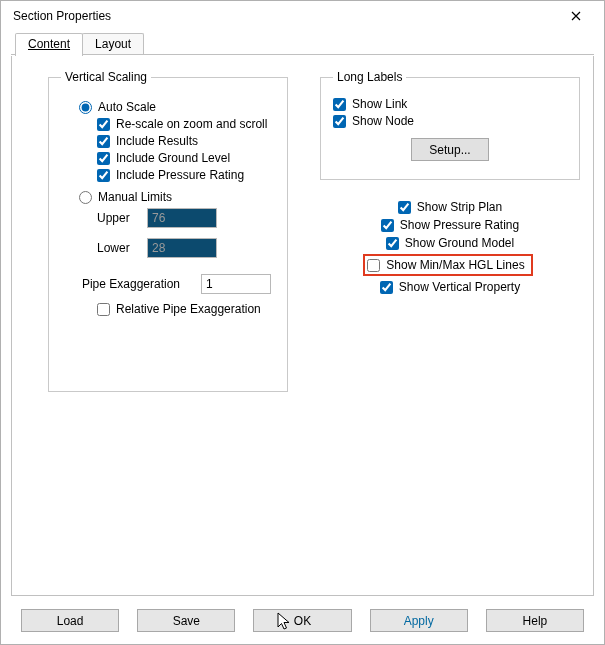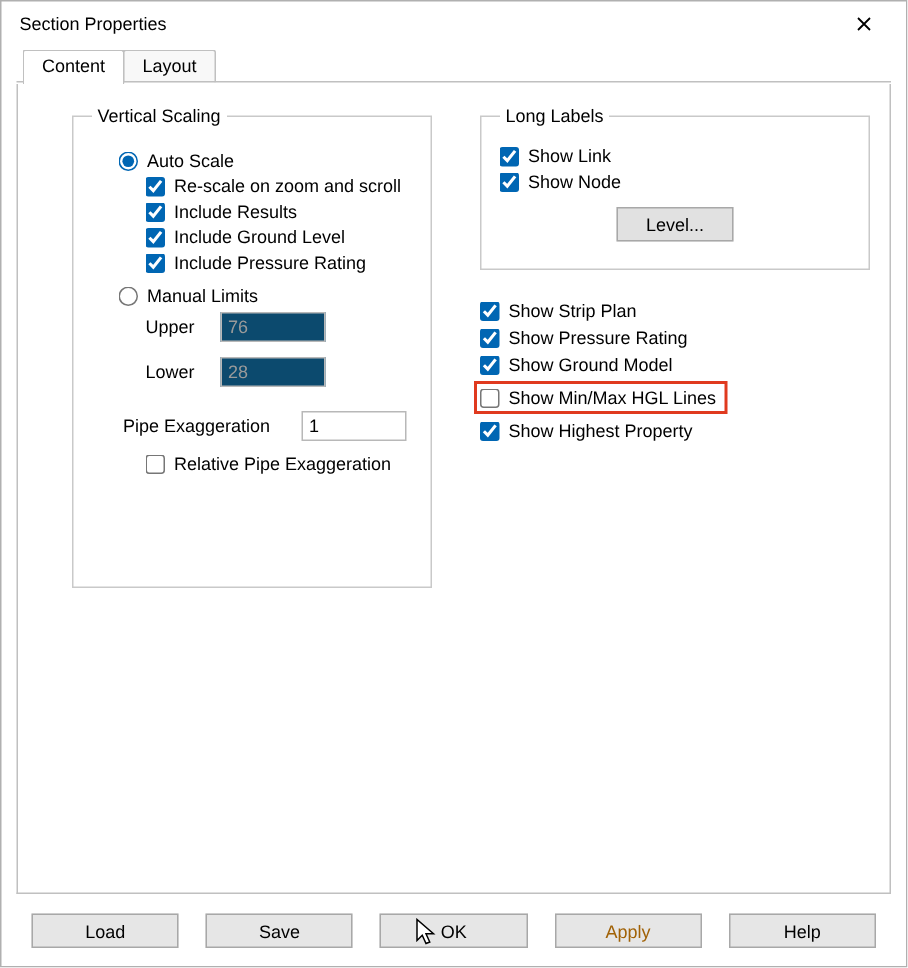--- a/index.html
+++ b/index.html
@@ -66,20 +66,21 @@
     margin-right: -1px;
     border-radius: 2px 2px 0 0;
     z-index: 0;
     font-size: 12px;
   }
   .tab.active {
     background: #ffffff;
     z-index: 2;
     padding-bottom: 5px;
     margin-bottom: -1px;
+    text-decoration: underline;
   }
   .tabcontent {
     position: absolute;
     left: 10px;
     right: 10px;
     top: 55px;
     bottom: 48px;
     border: 1px solid #c0c0c0;
     border-top: none;
     box-sizing: border-box;
@@ -150,34 +151,34 @@
     background: #e6e6e6;
     font-family: inherit;
     font-size: 12px;
     box-sizing: border-box;
     padding: 0 8px;
   }
   .btn.flat {
     background: #e1e1e1;
   }
   .btn:disabled {
-    color: #a16207;
+    color: #0369a1;
   }
   .setup-wrap {
     text-align: center;
     margin-top: 10px;
   }
   .highlight {
     border: 2px solid #e03a1f;
     padding: 2px 6px 2px 2px;
     margin-left: -4px;
     display: inline-flex;
     align-items: center;
   }
-  .checklist .row { margin: 4px 0; }
+  .checklist .row { margin: 4px 0; justify-content: center; }
   .bottom-buttons {
     position: absolute;
     left: 10px;
     right: 10px;
     bottom: 12px;
     display: flex;
     gap: 18px;
     padding: 0 10px;
     box-sizing: border-box;
   }
@@ -288,21 +289,21 @@
             <span>Show Link</span>
           </label>
         </div>
         <div class="row">
           <label class="inline">
             <input type="checkbox" checked="" style="">
             <span>Show Node</span>
           </label>
         </div>
         <div class="setup-wrap">
-          <button class="btn flat">Level...</button>
+          <button class="btn flat">Setup...</button>
         </div>
       </fieldset>
 
       <div class="checklist" style="margin-top:20px;">
         <div class="row">
           <label class="inline">
             <input type="checkbox" checked="" style="">
             <span>Show Strip Plan</span>
           </label>
         </div>
@@ -322,21 +323,21 @@
           <span class="highlight">
             <label class="inline">
               <input type="checkbox" style="">
               <span>Show Min/Max HGL Lines</span>
             </label>
           </span>
         </div>
         <div class="row">
           <label class="inline">
             <input type="checkbox" checked="" style="">
-            <span>Show Highest Property</span>
+            <span>Show Vertical Property</span>
           </label>
         </div>
       </div>
     </div>
 
   </div>
 
   <div class="bottom-buttons">
     <button class="btn">Load</button>
     <button class="btn">Save</button>

